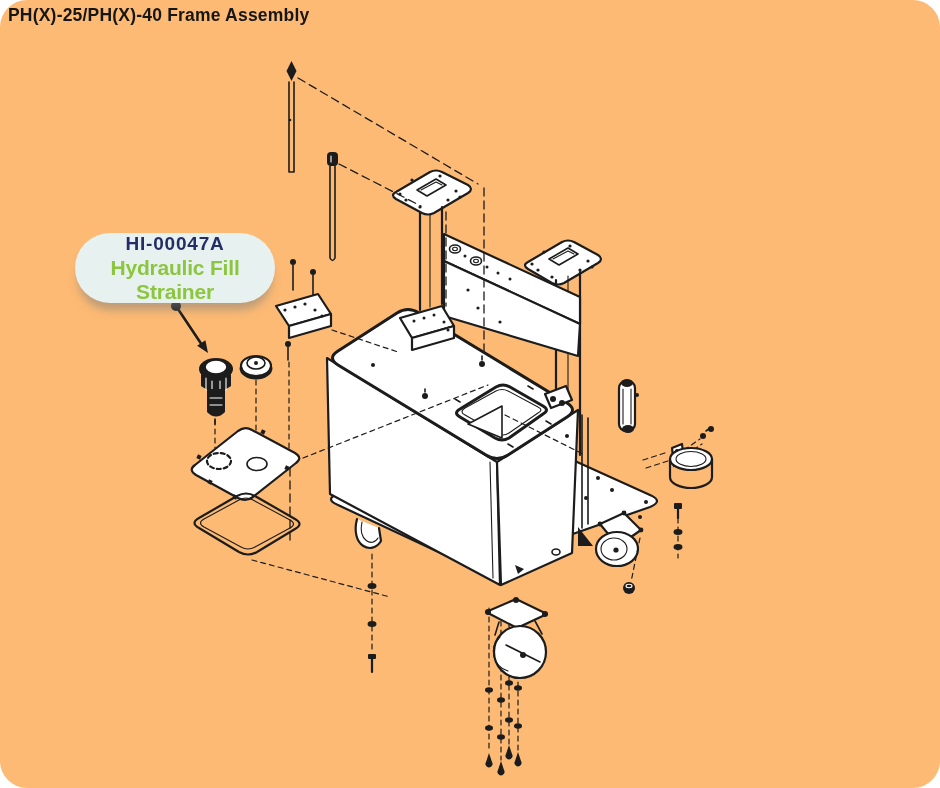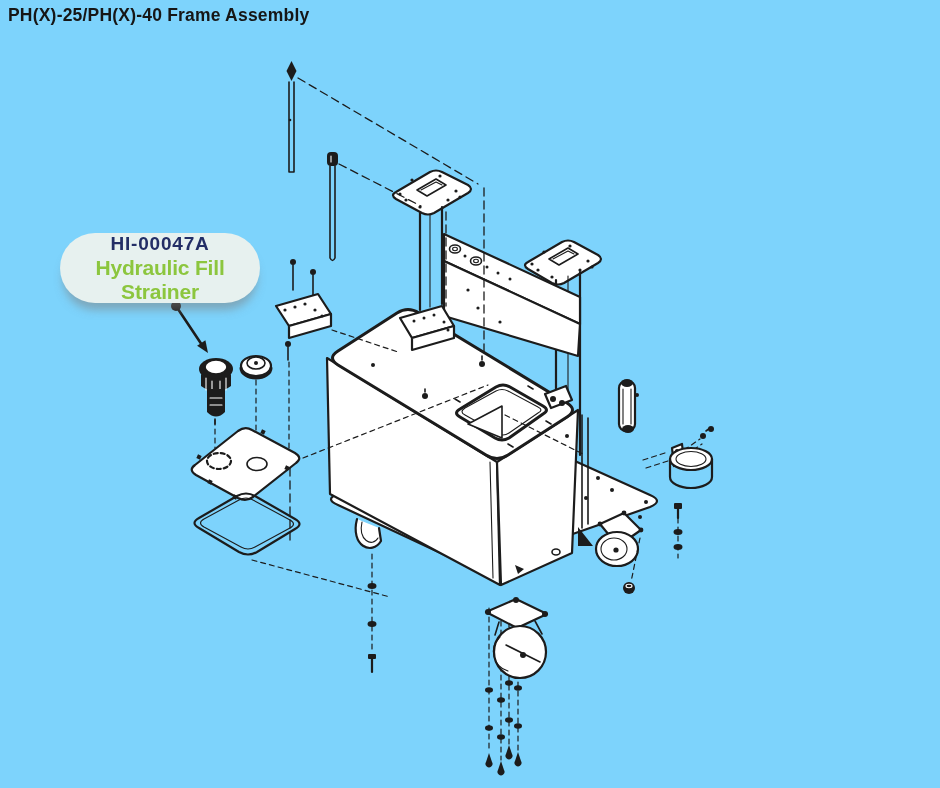--- a/index.html
+++ b/index.html
@@ -1,34 +1,34 @@
 <!DOCTYPE html>
 <html style="--title: #161616; --line: #1c1c1c; --callout-bg: #e7f1ef; --part-number: #232e66; --part-name: #8cc63e; --shadow: rgba(125,125,125,0.5);"><head>
 <meta charset="utf-8">
 <style>
   html,body{margin:0;padding:0;background:#fff;}
   body{width:940px;height:788px;overflow:hidden;font-family:"Liberation Sans",sans-serif;}
-  .stage{position:relative;width:940px;height:788px;background:#7dd3fc;}
+  .stage{position:relative;width:940px;height:788px;background:#fdba74;border-radius:27px;}
   .page-title{
     position:absolute;left:8px;top:5px;z-index:4;
     font-size:17.5px;font-weight:700;letter-spacing:.2px;color:var(--title,#161616);
   }
   .dwg{position:absolute;left:0;top:0;z-index:1;}
   .dwg *{stroke:var(--line,#1c1c1c);fill:none;stroke-linecap:round;stroke-linejoin:round;}
   .dwg .fb{fill:var(--line,#1c1c1c);stroke:none;}
   .dwg .fw{fill:#ffffff;}
   .dwg .wl{stroke:#ffffff;}
   .s1{stroke-width:1.1px;}
   .s15{stroke-width:1.6px;}
   .s2{stroke-width:2.2px;}
   .s3{stroke-width:3px;}
   .dsh{stroke-width:1.3px;stroke-dasharray:8 5;}
   .dsh2{stroke-width:1.2px;stroke-dasharray:5 4;}
   .callout{
-    position:absolute;left:60px;top:233px;width:200px;height:70px;z-index:3;
+    position:absolute;left:75px;top:233px;width:200px;height:70px;z-index:3;
     border-radius:38px;background:var(--callout-bg,#e7f1ef);
     box-shadow:0 10px 9px -3px var(--shadow,rgba(125,125,125,.5));
     display:flex;flex-direction:column;align-items:center;justify-content:center;gap:1px;
     text-align:center;
   }
   .part-number{color:var(--part-number,#232e66);font-weight:800;font-size:19px;letter-spacing:.8px;}
   .part-name{color:var(--part-name,#8cc63e);font-weight:700;font-size:21px;letter-spacing:-.2px;}
 </style>
 </head>
 <body>

